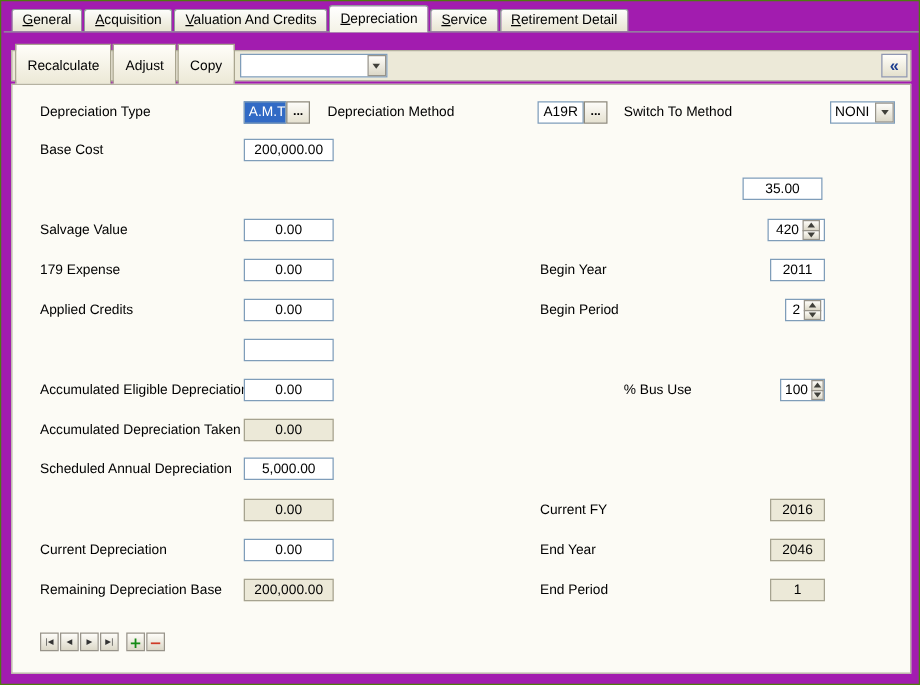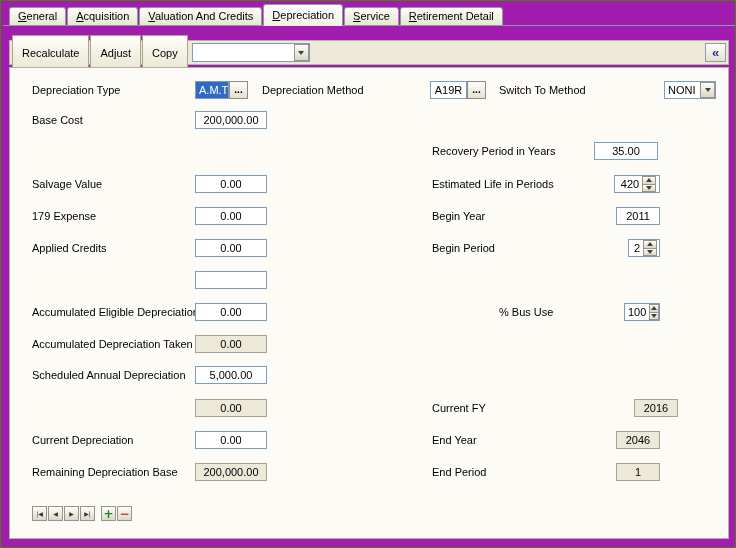--- a/index.html
+++ b/index.html
@@ -184,30 +184,28 @@
       <span class="cbtn">
           <i class="tri down"></i>
         </span>
     </div>
 
     <div class="lbl" style="left:22px;top:43px">Base Cost</div>
     <div class="fld" style="left:185px;top:43px;width:72px">
         <span class="fv">200,000.00</span>
       </div>
 
-    <div class="lbl" style="left:422px;top:74px">Recovery Period in Years</div>
     <div class="fld" style="left:584px;top:74px;width:64px">
         <span class="fv">35.00</span>
       </div>
 
     <div class="lbl" style="left:22px;top:107px">Salvage Value</div>
     <div class="fld" style="left:185px;top:107px;width:72px">
         <span class="fv">0.00</span>
       </div>
-    <div class="lbl" style="left:422px;top:107px">Estimated Life in Periods</div>
     <div class="fld spinfld" style="left:604px;top:107px;width:46px">
       <span class="fv">420</span>
       <span class="spinner">
         <span class="spbtn">
             <i class="tri up"></i>
           </span>
         <span class="spbtn">
             <i class="tri down"></i>
           </span>
       </span>
@@ -267,21 +265,21 @@
 
     <div class="lbl" style="left:22px;top:298px">Scheduled Annual Depreciation</div>
     <div class="fld" style="left:185px;top:298px;width:72px">
         <span class="fv">5,000.00</span>
       </div>
 
     <div class="fld ro" style="left:185px;top:331px;width:72px">
         <span class="fv">0.00</span>
       </div>
     <div class="lbl" style="left:422px;top:331px">Current FY</div>
-    <div class="fld ro" style="left:624px;top:331px;width:44px">
+    <div class="fld ro" style="left:606px;top:331px;width:44px">
         <span class="fv">2016</span>
       </div>
 
     <div class="lbl" style="left:22px;top:363px">Current Depreciation</div>
     <div class="fld" style="left:185px;top:363px;width:72px">
         <span class="fv">0.00</span>
       </div>
     <div class="lbl" style="left:422px;top:363px">End Year</div>
     <div class="fld ro" style="left:606px;top:363px;width:44px">
         <span class="fv">2046</span>

